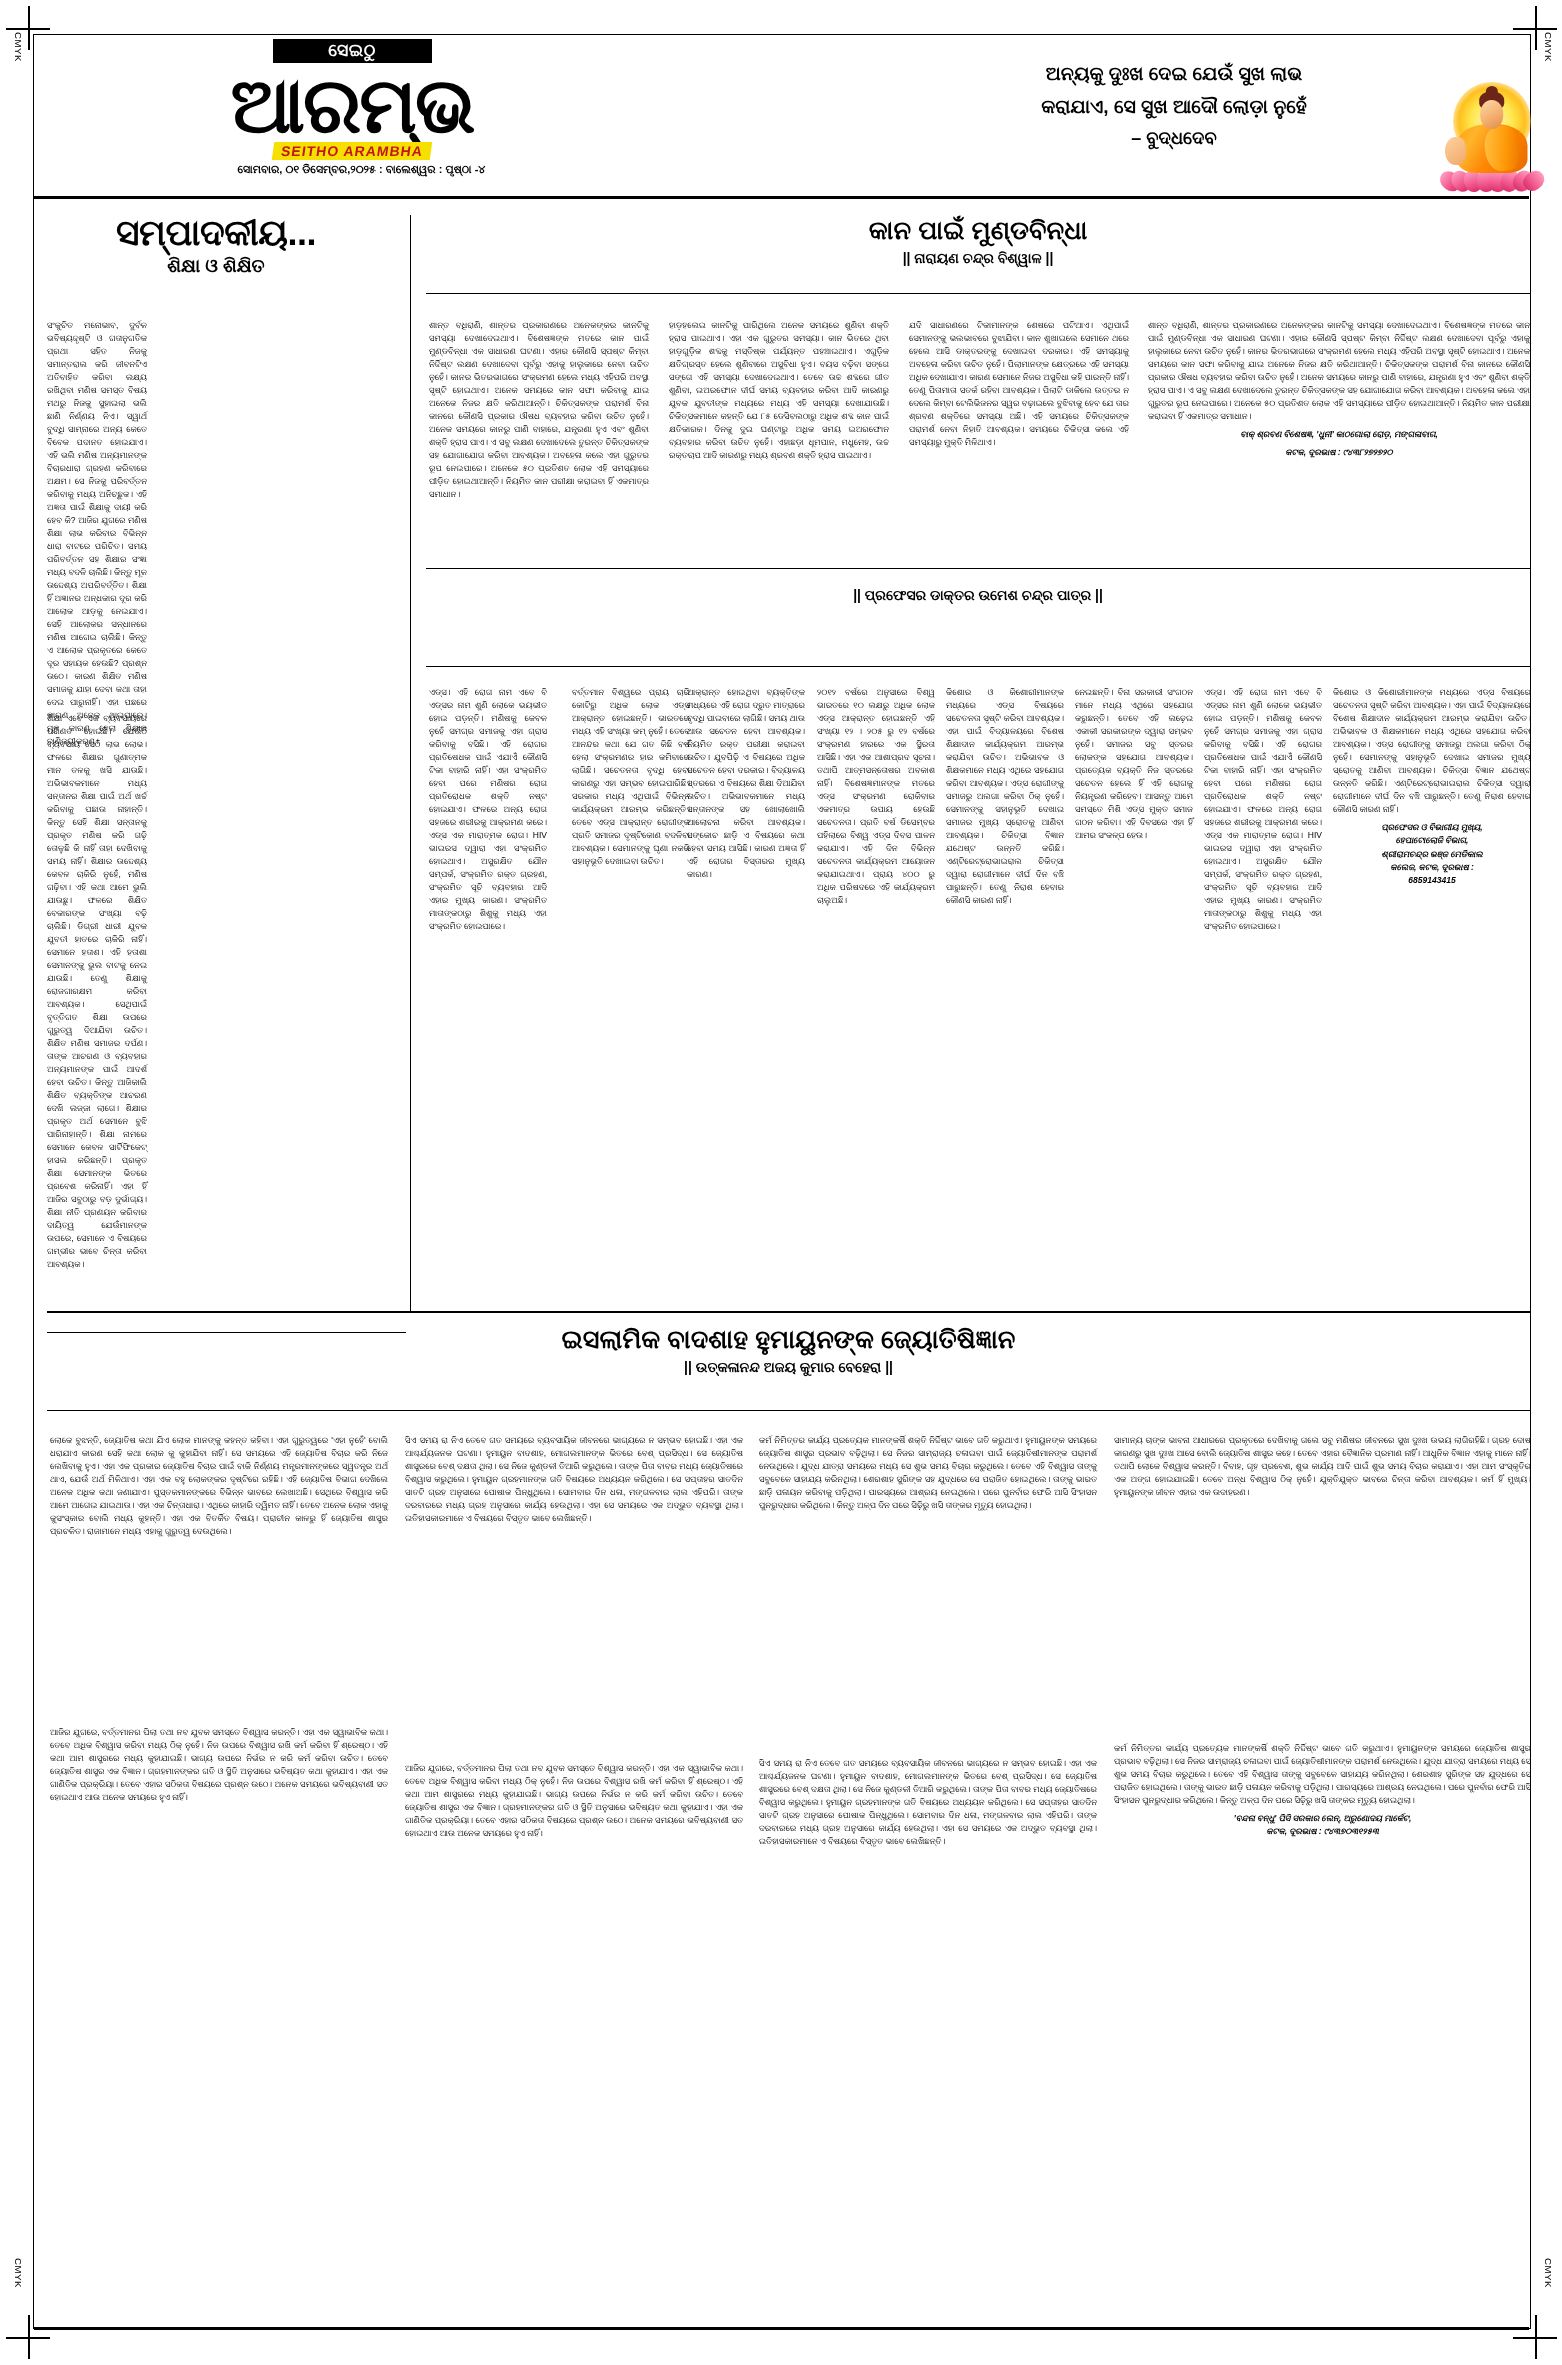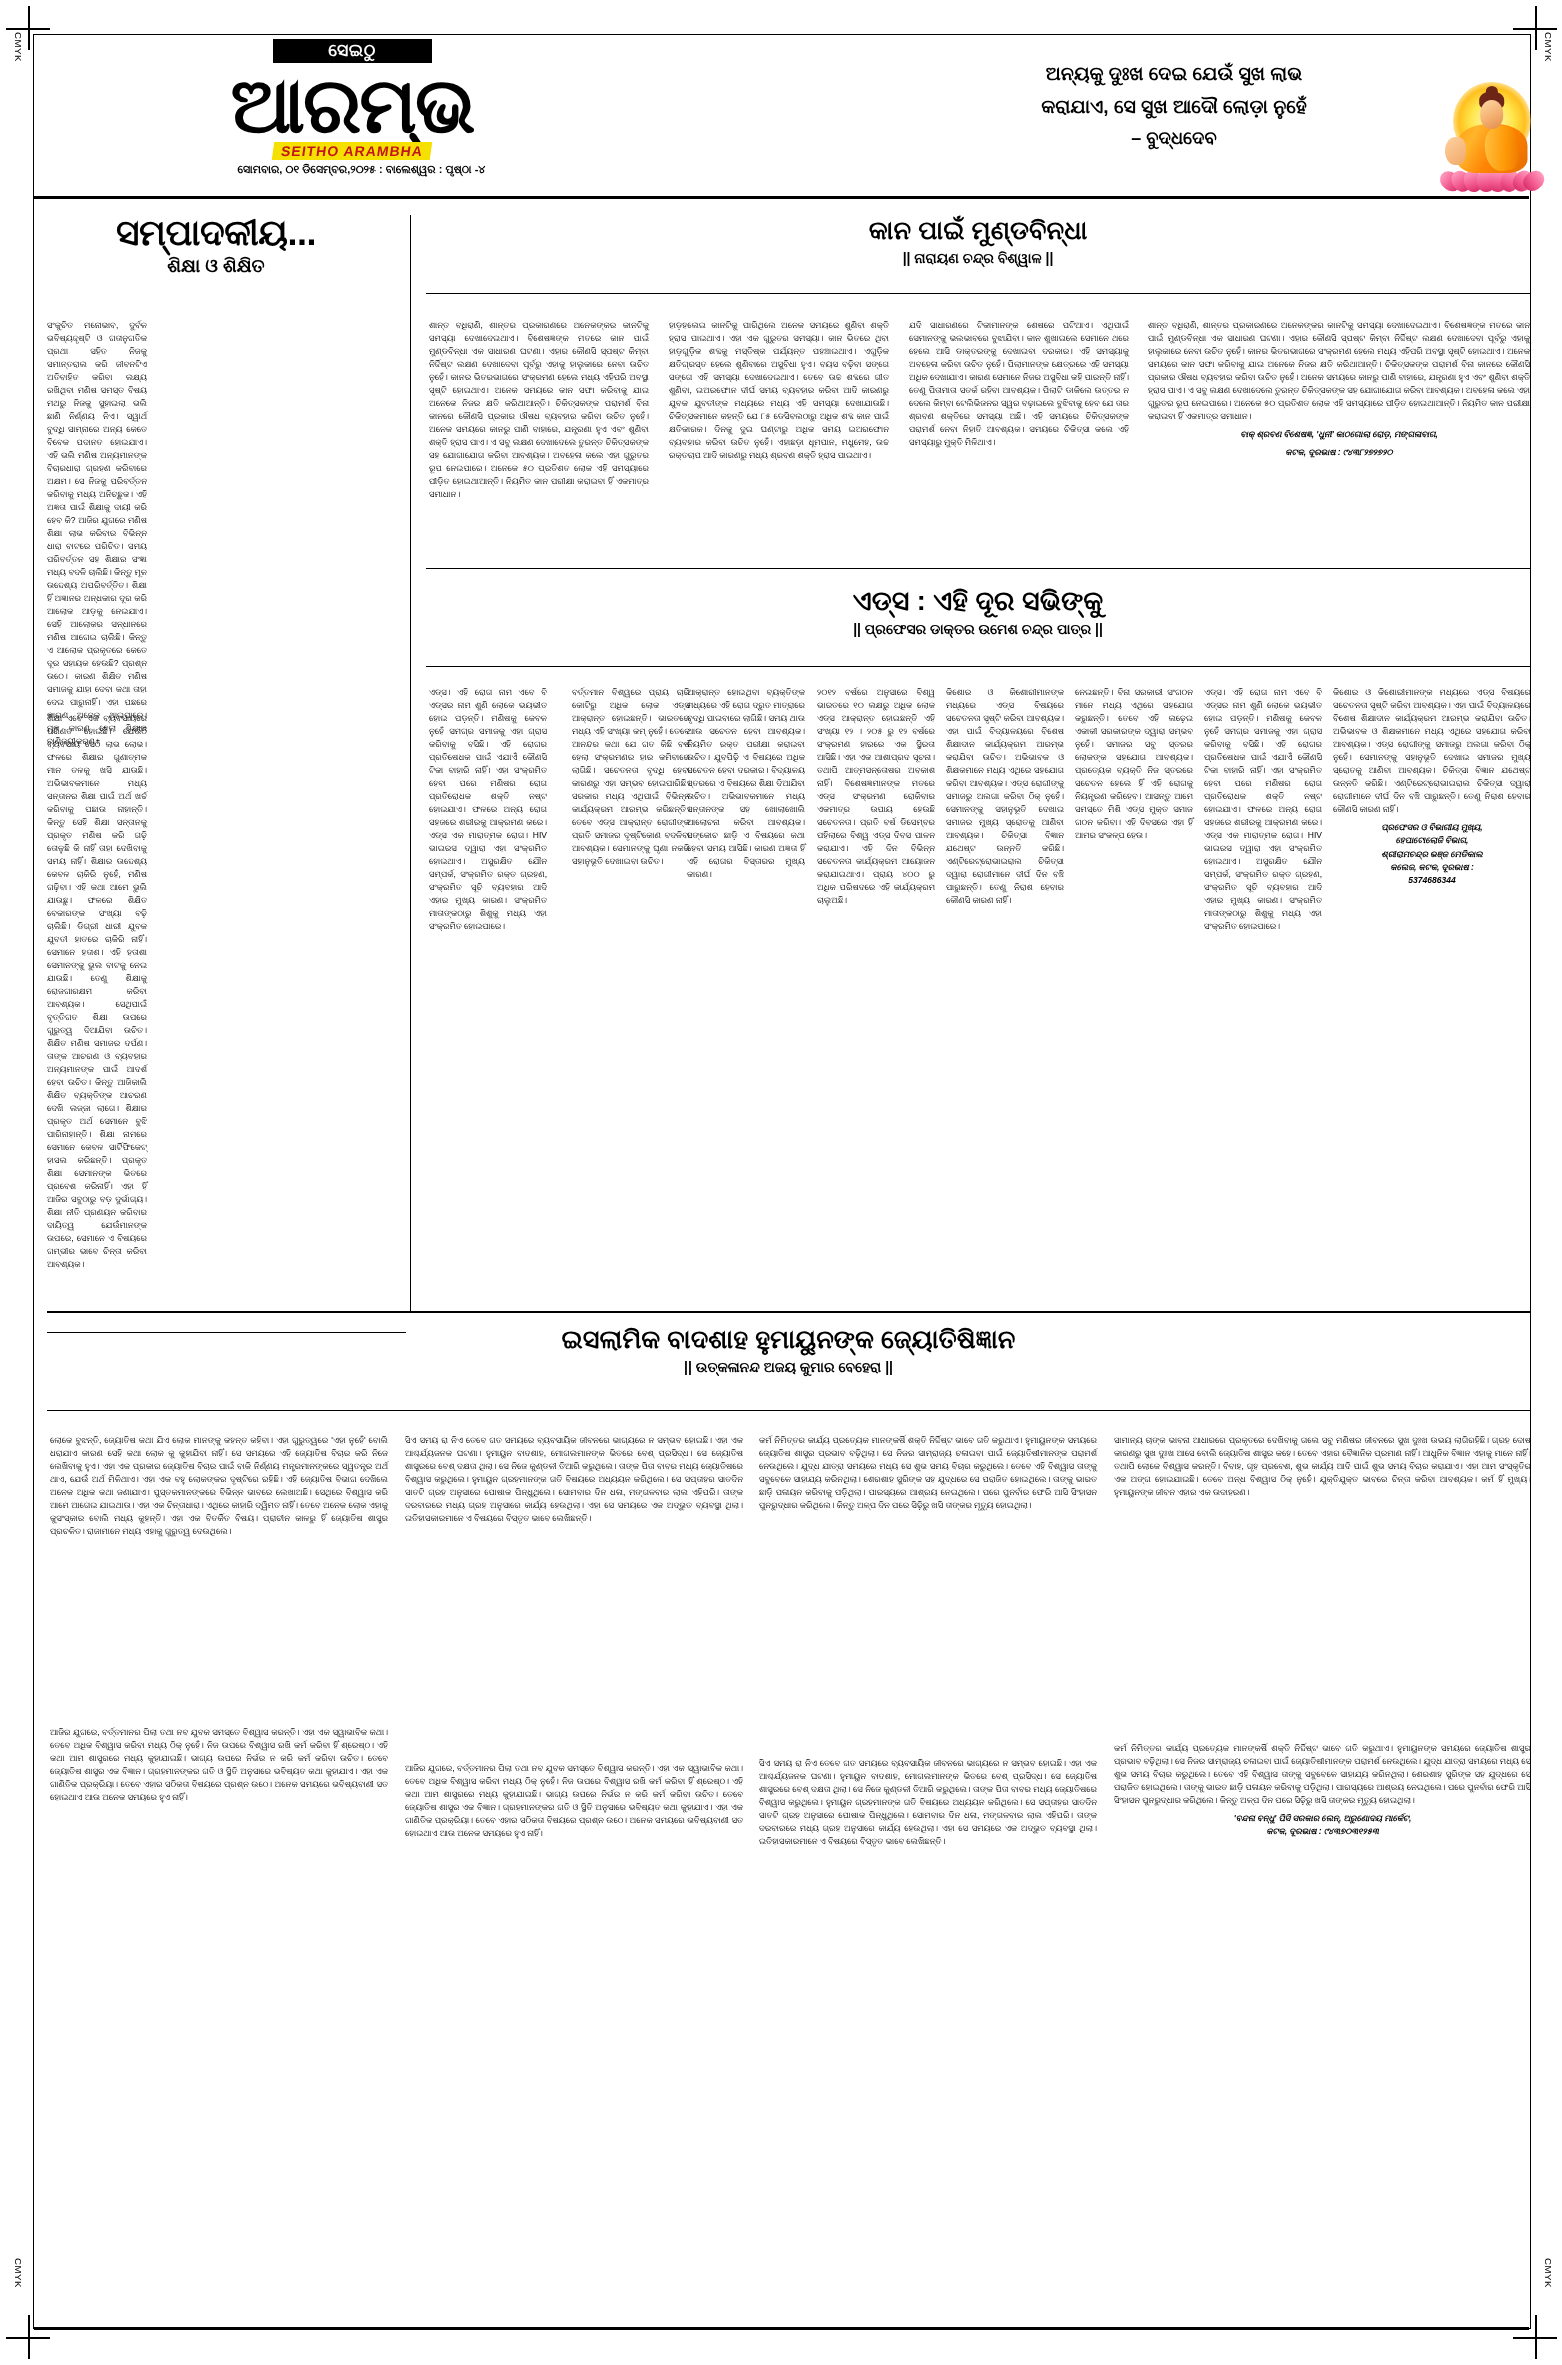--- a/index.html
+++ b/index.html
@@ -320,21 +320,20 @@
   </div>
   <div class="col" style="left:1148px; top:319px; width:382px; height:256px;">
     <p>ଶାନ୍ତ ବଧିରାଣି, ଶାନ୍ତର ପ୍ରକାରଣରେ ଅନେକଙ୍କର କାନଟିକୁ ସମସ୍ୟା ଦେଖାଦେଇଥାଏ। ବିଶେଷଜ୍ଞଙ୍କ ମତରେ କାନ ପାଇଁ ମୁଣ୍ଡବିନ୍ଧା ଏକ ସାଧାରଣ ଘଟଣା। ଏହାର କୌଣସି ସ୍ପଷ୍ଟ କିମ୍ବା ନିର୍ଦ୍ଦିଷ୍ଟ ଲକ୍ଷଣ ଦେଖାଦେବା ପୂର୍ବରୁ ଏହାକୁ ହାଲୁକାରେ ନେବା ଉଚିତ ନୁହେଁ। କାନର ଭିତରଭାଗରେ ସଂକ୍ରମଣ ହେଲେ ମଧ୍ୟ ଏହିପରି ଅବସ୍ଥା ସୃଷ୍ଟି ହୋଇଥାଏ। ଅନେକ ସମୟରେ କାନ ସଫା କରିବାକୁ ଯାଇ ଅନେକେ ନିଜର କ୍ଷତି କରିଥାଆନ୍ତି। ଚିକିତ୍ସକଙ୍କ ପରାମର୍ଶ ବିନା କାନରେ କୌଣସି ପ୍ରକାର ଔଷଧ ବ୍ୟବହାର କରିବା ଉଚିତ ନୁହେଁ। ଅନେକ ସମୟରେ କାନରୁ ପାଣି ବାହାରେ, ଯନ୍ତ୍ରଣା ହୁଏ ଏବଂ ଶୁଣିବା ଶକ୍ତି ହ୍ରାସ ପାଏ। ଏ ସବୁ ଲକ୍ଷଣ ଦେଖାଦେଲେ ତୁରନ୍ତ ଚିକିତ୍ସକଙ୍କ ସହ ଯୋଗାଯୋଗ କରିବା ଆବଶ୍ୟକ। ଅବହେଳା କଲେ ଏହା ଗୁରୁତର ରୂପ ନେଇପାରେ। ଅନେକେ ୫୦ ପ୍ରତିଶତ ଲୋକ ଏହି ସମସ୍ୟାରେ ପୀଡ଼ିତ ହୋଇଥାଆନ୍ତି। ନିୟମିତ କାନ ପରୀକ୍ଷା କରାଇବା ହିଁ ଏକମାତ୍ର ସମାଧାନ।</p>
     <div class="sig">ବାକ୍ ଶ୍ରବଣ ବିଶେଷଜ୍ଞ, 'ଧୁନୀ' କାଠଗୋଲା ରୋଡ଼, ମଙ୍ଗଳାବାଗ,</div>
     <div class="sig">କଟକ, ଦୂରଭାଷ : ୯୪୩୮୨୭୨୭୨୦</div>
   </div>
 
   <div class="rule rule-thin" style="left:426px; top:568px; width:1104px;"></div>
 
   <div style="position:absolute; left:425px; top:584px; width:1106px;">
-    <div class="headline hl-3">ଏଡ୍ସ : ଏହି ଦୂର ସଭିଙ୍କୁ</div>
     <div class="byline">|| ପ୍ରଫେସର ଡାକ୍ତର ଉମେଶ ଚନ୍ଦ୍ର ପାତ୍ର ||</div>
   </div>
   <div class="rule rule-thin" style="left:426px; top:666px; width:1104px;"></div>
 
   <div class="col" style="left:429px; top:686px; width:118px; height:610px;">
     <p>ଏଡ୍ସ। ଏହି ରୋଗ ନାମ ଏବେ ବି ଏଡ୍ସର ନାମ ଶୁଣି ଲୋକେ ଭୟଭୀତ ହୋଇ ପଡ଼ନ୍ତି। ମଣିଷକୁ କେବଳ ନୁହେଁ ସମଗ୍ର ସମାଜକୁ ଏହା ଗ୍ରାସ କରିବାକୁ ବସିଛି। ଏହି ରୋଗର ପ୍ରତିଷେଧକ ପାଇଁ ଏଯାଏଁ କୌଣସି ଟିକା ବାହାରି ନାହିଁ। ଏହା ସଂକ୍ରମିତ ହେବା ପରେ ମଣିଷର ରୋଗ ପ୍ରତିରୋଧକ ଶକ୍ତି ନଷ୍ଟ ହୋଇଯାଏ। ଫଳରେ ଅନ୍ୟ ରୋଗ ସହଜରେ ଶରୀରକୁ ଆକ୍ରମଣ କରେ। ଏଡ୍ସ ଏକ ମାରାତ୍ମକ ରୋଗ। HIV ଭାଇରସ ଦ୍ୱାରା ଏହା ସଂକ୍ରମିତ ହୋଇଥାଏ। ଅସୁରକ୍ଷିତ ଯୌନ ସମ୍ପର୍କ, ସଂକ୍ରମିତ ରକ୍ତ ଗ୍ରହଣ, ସଂକ୍ରମିତ ସୂଚି ବ୍ୟବହାର ଆଦି ଏହାର ମୁଖ୍ୟ କାରଣ। ସଂକ୍ରମିତ ମାତାଙ୍କଠାରୁ ଶିଶୁକୁ ମଧ୍ୟ ଏହା ସଂକ୍ରମିତ ହୋଇପାରେ।</p>
   </div>
   <div class="col" style="left:572px; top:686px; width:118px; height:610px;">
     <p>ବର୍ତ୍ତମାନ ବିଶ୍ୱରେ ପ୍ରାୟ ଚାରି କୋଟିରୁ ଅଧିକ ଲୋକ ଏଡ୍ସ ଆକ୍ରାନ୍ତ ହୋଇଛନ୍ତି। ଭାରତରେ ମଧ୍ୟ ଏହି ସଂଖ୍ୟା କମ୍ ନୁହେଁ। ତେବେ ଆନନ୍ଦର କଥା ଯେ ଗତ କିଛି ବର୍ଷ ହେଲା ସଂକ୍ରମଣର ହାର କମିବାରେ ଲାଗିଛି। ସଚେତନତା ବୃଦ୍ଧି ହେବା କାରଣରୁ ଏହା ସମ୍ଭବ ହୋଇପାରିଛି। ସରକାର ମଧ୍ୟ ଏଥିପାଇଁ ବିଭିନ୍ନ କାର୍ଯ୍ୟକ୍ରମ ଆରମ୍ଭ କରିଛନ୍ତି। ତେବେ ଏଡ୍ସ ଆକ୍ରାନ୍ତ ରୋଗୀଙ୍କ ପ୍ରତି ସମାଜର ଦୃଷ୍ଟିକୋଣ ବଦଳିବା ଆବଶ୍ୟକ। ସେମାନଙ୍କୁ ଘୃଣା ନକରି ସହାନୁଭୂତି ଦେଖାଇବା ଉଚିତ।</p>
   </div>
@@ -352,21 +351,21 @@
   </div>
   <div class="col" style="left:1204px; top:686px; width:118px; height:610px;">
     <p>ଏଡ୍ସ। ଏହି ରୋଗ ନାମ ଏବେ ବି ଏଡ୍ସର ନାମ ଶୁଣି ଲୋକେ ଭୟଭୀତ ହୋଇ ପଡ଼ନ୍ତି। ମଣିଷକୁ କେବଳ ନୁହେଁ ସମଗ୍ର ସମାଜକୁ ଏହା ଗ୍ରାସ କରିବାକୁ ବସିଛି। ଏହି ରୋଗର ପ୍ରତିଷେଧକ ପାଇଁ ଏଯାଏଁ କୌଣସି ଟିକା ବାହାରି ନାହିଁ। ଏହା ସଂକ୍ରମିତ ହେବା ପରେ ମଣିଷର ରୋଗ ପ୍ରତିରୋଧକ ଶକ୍ତି ନଷ୍ଟ ହୋଇଯାଏ। ଫଳରେ ଅନ୍ୟ ରୋଗ ସହଜରେ ଶରୀରକୁ ଆକ୍ରମଣ କରେ। ଏଡ୍ସ ଏକ ମାରାତ୍ମକ ରୋଗ। HIV ଭାଇରସ ଦ୍ୱାରା ଏହା ସଂକ୍ରମିତ ହୋଇଥାଏ। ଅସୁରକ୍ଷିତ ଯୌନ ସମ୍ପର୍କ, ସଂକ୍ରମିତ ରକ୍ତ ଗ୍ରହଣ, ସଂକ୍ରମିତ ସୂଚି ବ୍ୟବହାର ଆଦି ଏହାର ମୁଖ୍ୟ କାରଣ। ସଂକ୍ରମିତ ମାତାଙ୍କଠାରୁ ଶିଶୁକୁ ମଧ୍ୟ ଏହା ସଂକ୍ରମିତ ହୋଇପାରେ।</p>
   </div>
   <div class="col" style="left:1333px; top:686px; width:198px; height:610px;">
     <p>କିଶୋର ଓ କିଶୋରୀମାନଙ୍କ ମଧ୍ୟରେ ଏଡ୍ସ ବିଷୟରେ ସଚେତନତା ସୃଷ୍ଟି କରିବା ଆବଶ୍ୟକ। ଏହା ପାଇଁ ବିଦ୍ୟାଳୟରେ ବିଶେଷ ଶିକ୍ଷାଦାନ କାର୍ଯ୍ୟକ୍ରମ ଆରମ୍ଭ କରାଯିବା ଉଚିତ। ଅଭିଭାବକ ଓ ଶିକ୍ଷକମାନେ ମଧ୍ୟ ଏଥିରେ ସହଯୋଗ କରିବା ଆବଶ୍ୟକ। ଏଡ୍ସ ରୋଗୀଙ୍କୁ ସମାଜରୁ ଅଲଗା କରିବା ଠିକ୍ ନୁହେଁ। ସେମାନଙ୍କୁ ସହାନୁଭୂତି ଦେଖାଇ ସମାଜର ମୁଖ୍ୟ ସ୍ରୋତକୁ ଆଣିବା ଆବଶ୍ୟକ। ଚିକିତ୍ସା ବିଜ୍ଞାନ ଯଥେଷ୍ଟ ଉନ୍ନତି କରିଛି। ଏଣ୍ଟିରେଟ୍ରୋଭାଇରାଲ ଚିକିତ୍ସା ଦ୍ୱାରା ରୋଗୀମାନେ ଦୀର୍ଘ ଦିନ ବଞ୍ଚି ପାରୁଛନ୍ତି। ତେଣୁ ନିରାଶ ହେବାର କୌଣସି କାରଣ ନାହିଁ।</p>
     <div class="sig sig-c">ପ୍ରଫେସର ଓ ବିଭାଗୀୟ ମୁଖ୍ୟ,</div>
     <div class="sig sig-c" style="margin-top:0">ହେପାଟୋଲୋଜି ବିଭାଗ,</div>
     <div class="sig sig-c" style="margin-top:0">ଶ୍ରୀରାମଚନ୍ଦ୍ର ଭଞ୍ଜ ମେଡିକାଲ</div>
     <div class="sig sig-c" style="margin-top:0">କଲେଜ, କଟକ, ଦୂରଭାଷ :</div>
-    <div class="sig sig-c" style="margin-top:0">5374686344</div>
+    <div class="sig sig-c" style="margin-top:0">6859143415</div>
   </div>
 
   <div class="rule rule-med" style="left:47px; top:1311px; width:1483px;"></div>
 
   <div style="position:absolute; left:47px; top:1323px; width:1483px;">
     <div class="headline hl-4">ଇସଲାମିକ ବାଦଶାହ ହୁମାୟୁନଙ୍କ ଜ୍ୟୋତିଷିଜ୍ଞାନ</div>
     <div class="byline">|| ଉତ୍କଳାନନ୍ଦ ଅଜୟ କୁମାର ବେହେରା ||</div>
   </div>
   <div class="rule rule-thin" style="left:47px; top:1410px; width:1483px;"></div>
 

